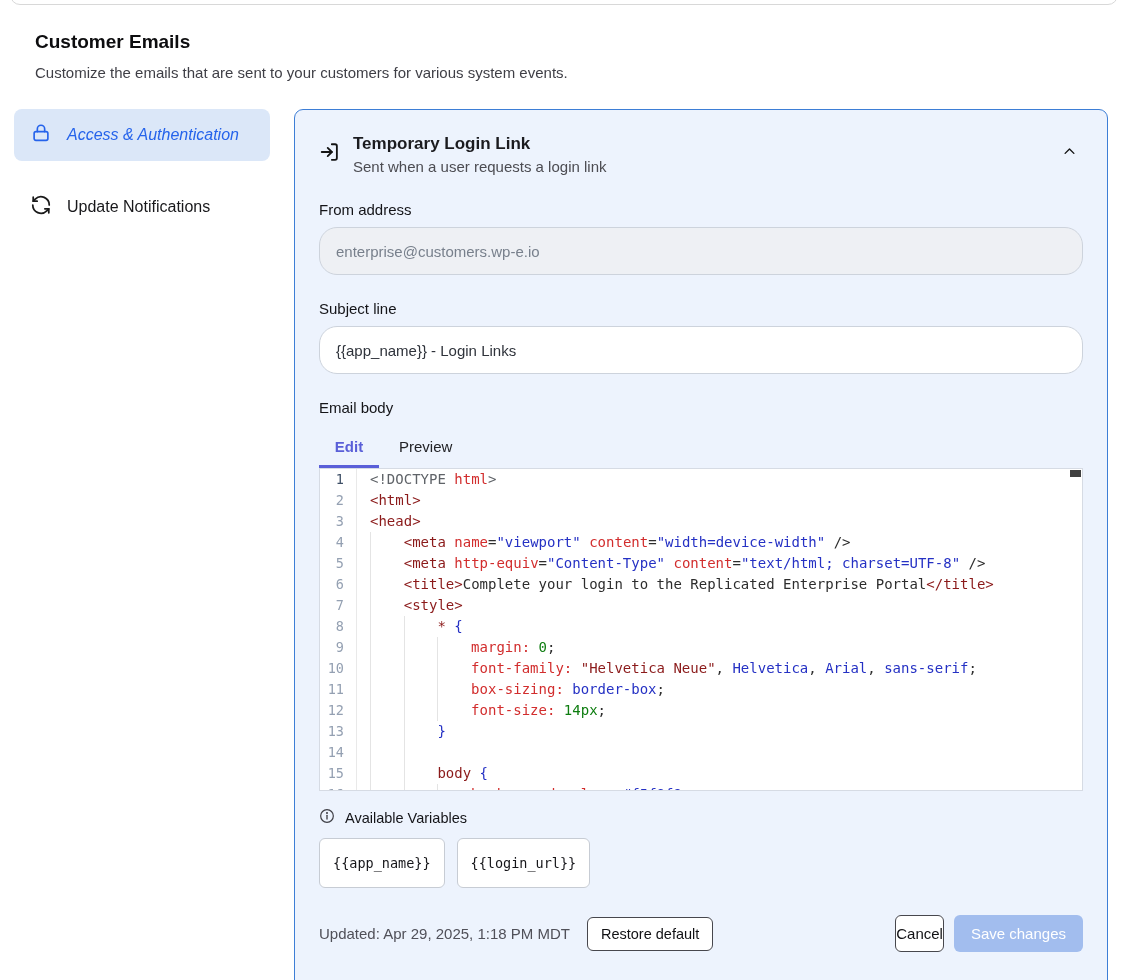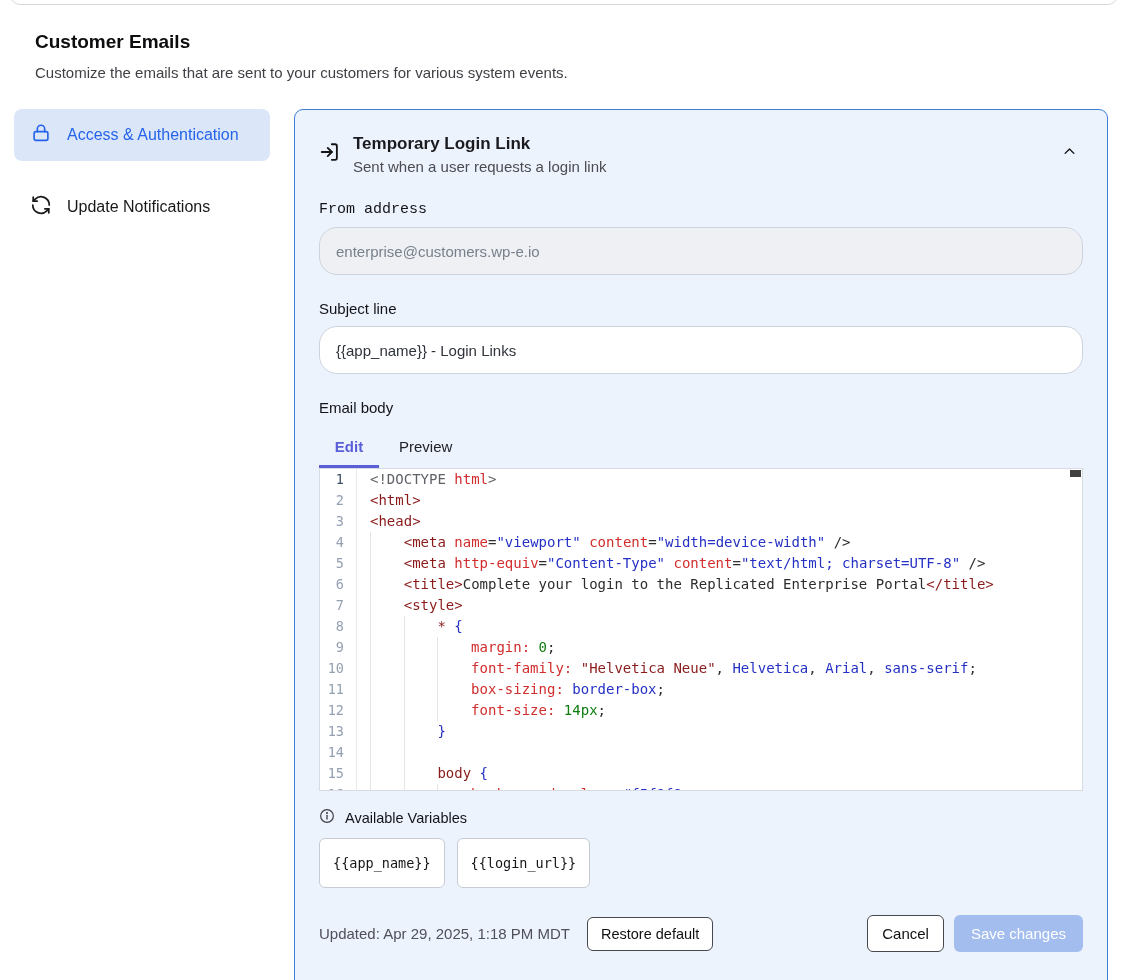--- a/index.html
+++ b/index.html
@@ -9,36 +9,36 @@
     border:1px solid #d8d8d8; border-radius:10px; background:#fff; }
   .page-title { margin:31px 0 0 35px; font-size:19px; font-weight:700; color:#0d0d0f; }
   .page-subtitle { margin:11px 0 0 35px; font-size:15px; color:#3f3f46; }
   .content-row { display:flex; margin:28px 20px 0 14px; gap:24px; align-items:flex-start; }
 
   
   .sidebar { width:256px; flex:none; }
   .side-item { display:flex; align-items:center; gap:15px; padding:13px 16px; border-radius:8px;
     font-size:16px; cursor:pointer; }
   .side-item.active { background:#dbe7f8; color:#2563eb; }
-  .side-item.active .si-label { color:#2563eb; }
+  .side-item.active .si-label { color:#2563eb;font-style:italic; }
   .side-item + .side-item { margin-top:20px; }
   .si-label { line-height:1.5; }
   .side-item svg { flex:none; }
 
   
   .panel { flex:1; height:979px; border:1px solid #3d7ed6; border-radius:9px; background:#edf3fd;
     padding:24px; overflow:hidden; }
   .panel-header { display:flex; align-items:flex-start; gap:12px; }
   .panel-header .hicon { margin-top:7px; }
   .ph-title { font-size:17px; font-weight:700; color:#1b1b1f; }
   .ph-sub { font-size:15px; color:#4c4c52; margin-top:4px; }
   .collapse-btn { margin-left:auto; background:none; border:none; cursor:pointer; padding:6px; margin-top:4px; }
 
   .field-label { font-size:15px; color:#141418; margin-top:25px; }
-  .field-label.first { margin-top:26px;font-family:Liberation Mono, monospace; }
+  .field-label.first { margin-top:26px; }
   .text-input { display:block; width:100%; height:48px; margin-top:9px; border:1px solid #cdd3dc;
     border-radius:18px; padding:0 16px; font-size:15px; font-family:"Liberation Sans", sans-serif; outline:none; }
   .input-muted { background:#eef0f4; color:#78808c; }
   .input-normal { background:#ffffff; color:#2f333b; }
 
   
   .tabs { display:flex; margin-top:14px; }
   .tab { background:none; border:none; font-size:15px; color:#222226; padding:8px 0 13px 0;
     cursor:pointer; font-family:"Liberation Sans", sans-serif; }
   .tab.first { width:60px; text-align:center; }
@@ -72,21 +72,21 @@
   .chip { font:13.5px "DejaVu Sans Mono", monospace; background:#fff; border:1px solid #c7ccd4;
     border-radius:6px; padding:16px 13px; color:#16161a; cursor:pointer; }
 
   
   .footer { display:flex; align-items:center; margin-top:27px; }
   .updated { font-size:15px; color:#505059; }
   .btn { font-family:"Liberation Sans", sans-serif; font-size:14.5px; border-radius:6px; cursor:pointer; }
   .btn-outline { background:#fff; border:1px solid #47474d; color:#111114; padding:8px 13px; }
   .btn-restore { margin-left:17px; }
   .right-actions { margin-left:auto; display:flex; gap:10px; }
-  .btn-cancel { padding:9px 14px; font-size:15px; }
+  .btn-cancel { padding:9px 0; font-size:15px; }
   .btn-save { background:#a2bdee; color:#ffffff; border:none; padding:0 17px; font-size:15px; }
 </style>
 </head>
 <body>
 
 <div class="top-card-edge"></div>
 
 <h1 class="page-title">Customer Emails</h1>
 <p class="page-subtitle">Customize the emails that are sent to your customers for various system events.</p>
 

